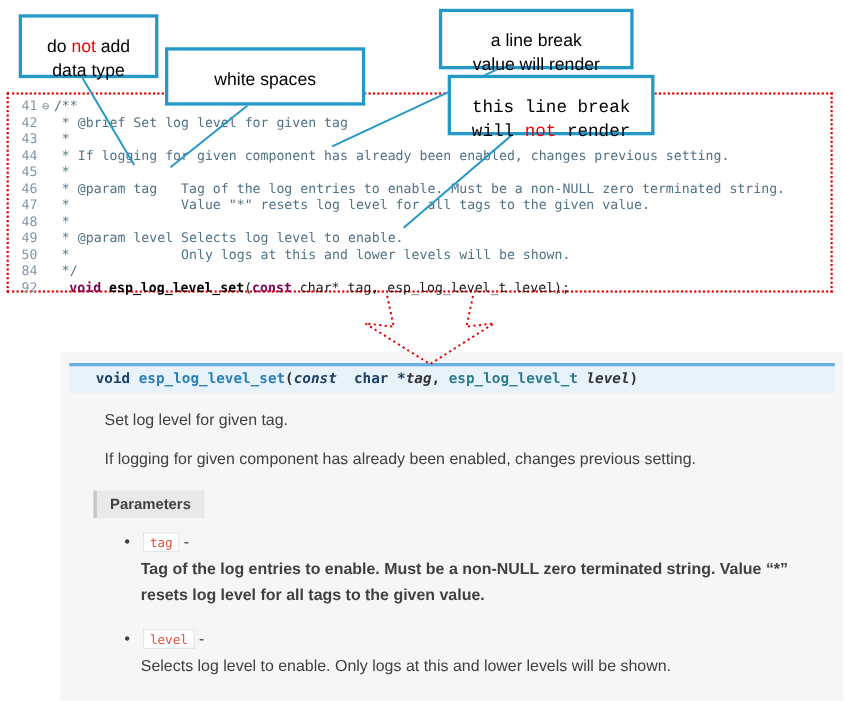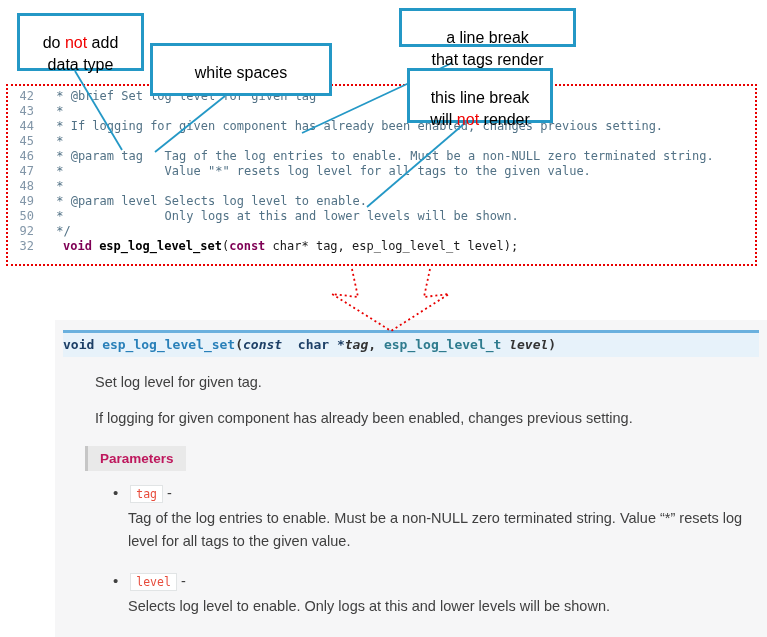--- a/index.html
+++ b/index.html
@@ -5,22 +5,22 @@
   * { margin:0; padding:0; box-sizing:border-box; }
   body { font-family:"Liberation Sans", sans-serif; background:#fff; }
   #figure { position:relative; width:767px; height:637px; background:#fff; overflow:hidden; }
 
   
   .callout { position:absolute; background:#fff; border:3px solid #2498c6; text-align:center;
              font-size:16px; line-height:22px; color:#000; padding:16px 6px; z-index:5;
              display:flex; flex-direction:column; }
   #c1 { left:17px;  top:13px; width:127px; height:58px; }
   #c2 { left:150px; top:43px; width:182px; height:53px; }
-  #c3 { left:399px; top:8px;  width:177px; height:39px; }
-  #c4 { left:407px; top:68px; width:146px; height:55px; }
+  #c3 { left:399px; top:8px;  width:177px; height:55px; }
+  #c4 { left:407px; top:68px; width:188px; height:55px;font-family:Liberation Mono, monospace; }
   .em-red { color:#f00000; }
 
   
   #annot { position:absolute; left:0; top:0; z-index:4; pointer-events:none; }
   .conn  { stroke:#2498c6; stroke-width:1.8; }
   .arrow { stroke:#e80000; stroke-width:1.8; fill:none; stroke-dasharray:2 3; }
 
   
   #codeblock { position:absolute; left:6px; top:84px; width:751px; height:182px;
                border:2px dotted #e80000; background:#fff; z-index:1;
@@ -32,41 +32,41 @@
   .pl { color:#1a1a1a;margin-left:14px; }
   .k  { color:#7f0055; font-weight:bold; }
   .fn { color:#000; font-weight:bold; }
 
   
   #docpanel { position:absolute; left:55px; top:320px; width:712px; height:317px;
               background:#f6f6f7; z-index:0; color:#404040; }
   #sig { position:absolute; left:8px; top:10px; width:696px; height:27px;
          background:#e7f2fa; border-top:3px solid #6ab0de;
          font-family:"DejaVu Sans Mono", monospace; font-size:13px; font-weight:bold;
-         line-height:23px; padding-left:0; white-space:pre; color:#333; }
+         line-height:23px; padding-left:24px; white-space:pre; color:#333; }
   .sv { color:#1d3f66; }
   .sn { color:#2980b9; }
   .si { font-style:italic; }
   .st { color:#2e7b8e; }
 
   .dp { position:absolute; left:40px; font-size:14.5px; color:#404040; }
   #p1 { top:54px; }
   #p2 { top:90px; }
   #plabel { position:absolute; left:30px; top:126px; background:#e9e9e9;
             border-left:3px solid #c6c6c6; padding:5px 12px; font-weight:bold;
-            font-size:13.5px; color:#be185d; }
+            font-size:13.5px; color:#404040; }
 
   .li { position:absolute; left:58px; font-size:14.5px; color:#404040; }
   #item1 { top:164px; }
   #item2 { top:252px;text-align:center; }
   .bullet { display:inline-block; margin-right:12px; font-size:15px; }
   .lit { font-family:"DejaVu Sans Mono", monospace; font-size:11.5px; color:#e74c3c;
          background:#fff; border:1px solid #e1e4e5; padding:1px 5px; }
   .desc { position:absolute; left:73px; width:618px; font-size:14.5px; line-height:23px; color:#404040; }
-  #desc1 { top:187px; }
+  #desc1 { top:187px;font-weight:bold; }
   #desc2 { top:275px; }
 </style>
 </head>
 <body>
 
 <div id="figure">
 
   <svg id="annot" width="767" height="637">
     <line class="conn" x1="75" y1="71" x2="122" y2="150"></line>
     <line class="conn" x1="225" y1="96" x2="155" y2="152"></line>
@@ -77,28 +77,33 @@
 
   <div id="c1" class="callout">
     <div><span>do </span><span class="em-red">not</span><span> add</span></div>
     <div><span>data type</span></div>
   </div>
   <div id="c2" class="callout">
     <div>white spaces</div>
   </div>
   <div id="c3" class="callout">
     <div>a line break</div>
-    <div>that tags render</div>
+    <div>value will render</div>
   </div>
   <div id="c4" class="callout">
     <div>this line break</div>
     <div><span>will </span><span class="em-red">not</span><span> render</span></div>
   </div>
 
   <div id="codeblock">
+    <div class="cl">
+        <span class="ln">41</span>
+        <span class="fold">⊖</span>
+        <span class="ct">/**</span>
+      </div>
     <div class="cl">
         <span class="ln">42</span>
         <span class="fold"></span>
         <span class="ct"> * @brief Set log level for given tag</span>
       </div>
     <div class="cl">
         <span class="ln">43</span>
         <span class="fold"></span>
         <span class="ct"> *</span>
       </div>
@@ -131,26 +136,26 @@
         <span class="ln">49</span>
         <span class="fold"></span>
         <span class="ct"> * @param level Selects log level to enable.</span>
       </div>
     <div class="cl">
         <span class="ln">50</span>
         <span class="fold"></span>
         <span class="ct"> *              Only logs at this and lower levels will be shown.</span>
       </div>
     <div class="cl">
-        <span class="ln">92</span>
+        <span class="ln">84</span>
         <span class="fold"></span>
         <span class="ct"> */</span>
       </div>
     <div class="cl">
-      <span class="ln">32</span>
+      <span class="ln">92</span>
         <span class="fold"></span>
         <span class="ct pl"><span class="k">void</span><span> </span><span class="fn">esp_log_level_set</span><span>(</span><span class="k">const</span><span> char* tag, esp_log_level_t level);</span></span>
     </div>
   </div>
 
   <div id="docpanel">
     <div id="sig"><span class="sv">void </span><span class="sn">esp_log_level_set</span><span>(</span><span class="sv si">const </span><span class="sv"> char *</span><span class="si">tag</span><span>, </span><span class="st">esp_log_level_t </span><span class="si">level</span><span>)</span></div>
 
     <div id="p1" class="dp">Set log level for given tag.</div>
     <div id="p2" class="dp">If logging for given component has already been enabled, changes previous setting.</div>

